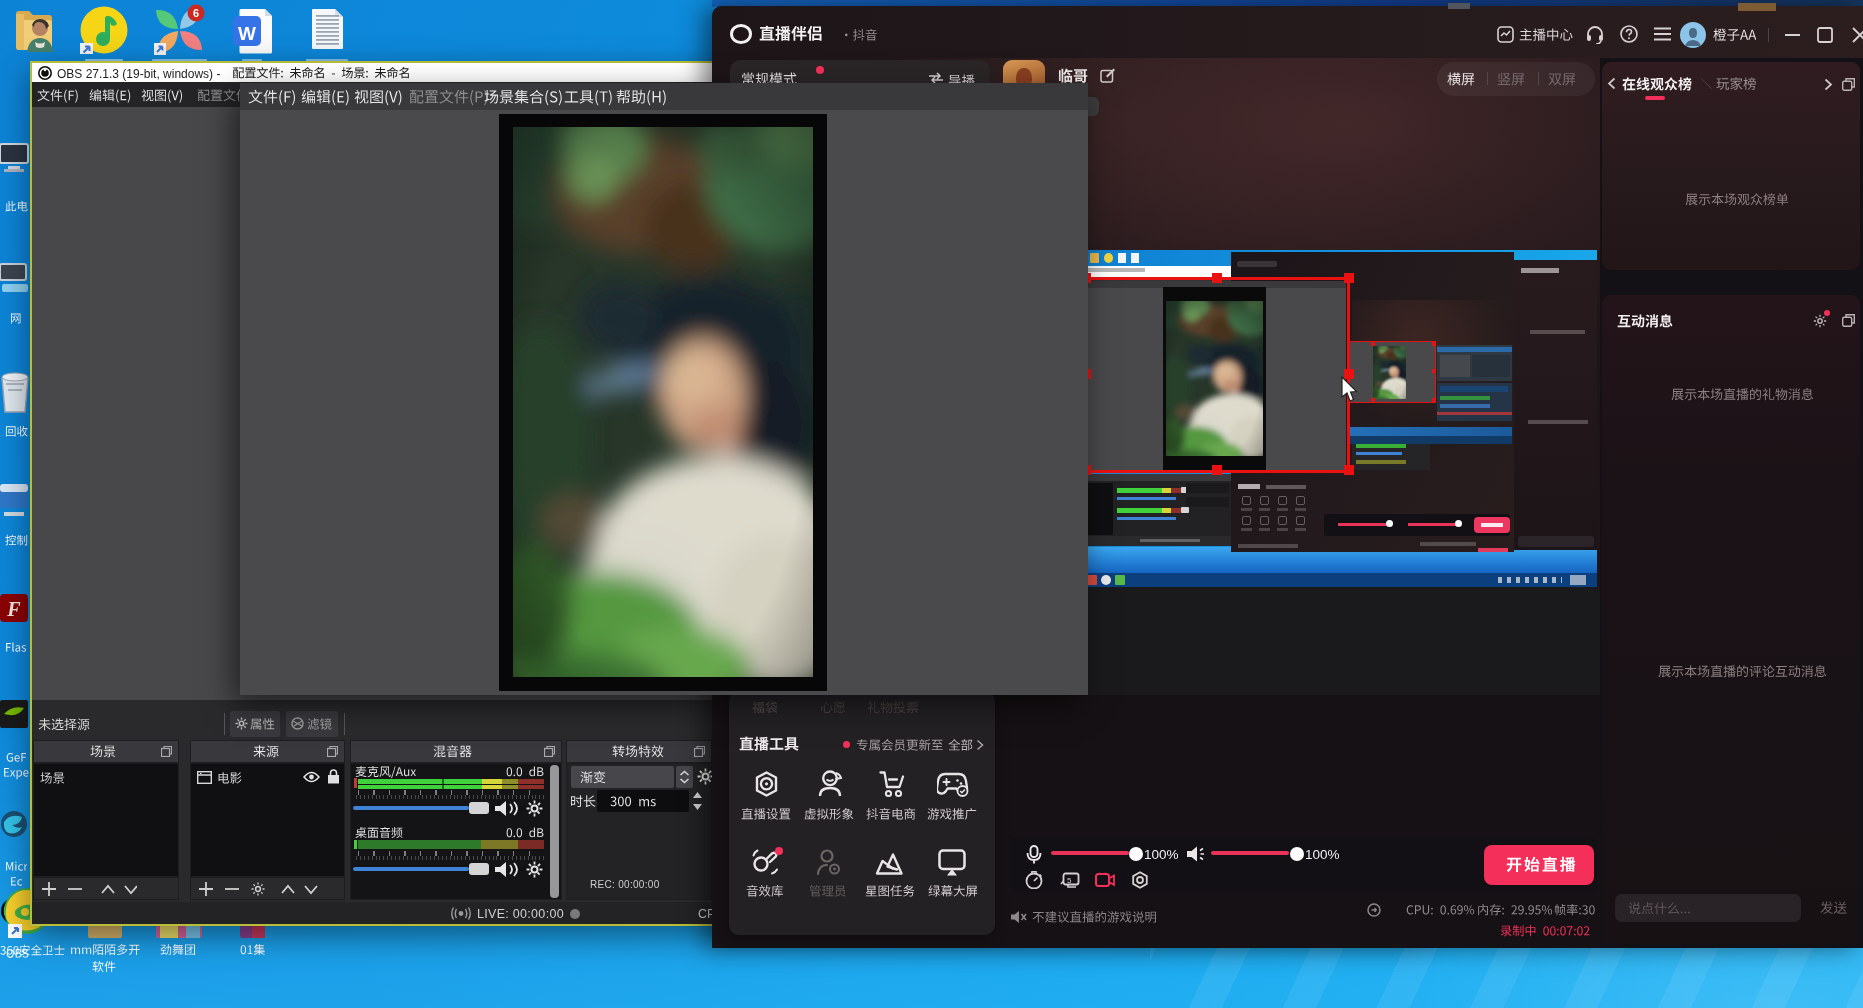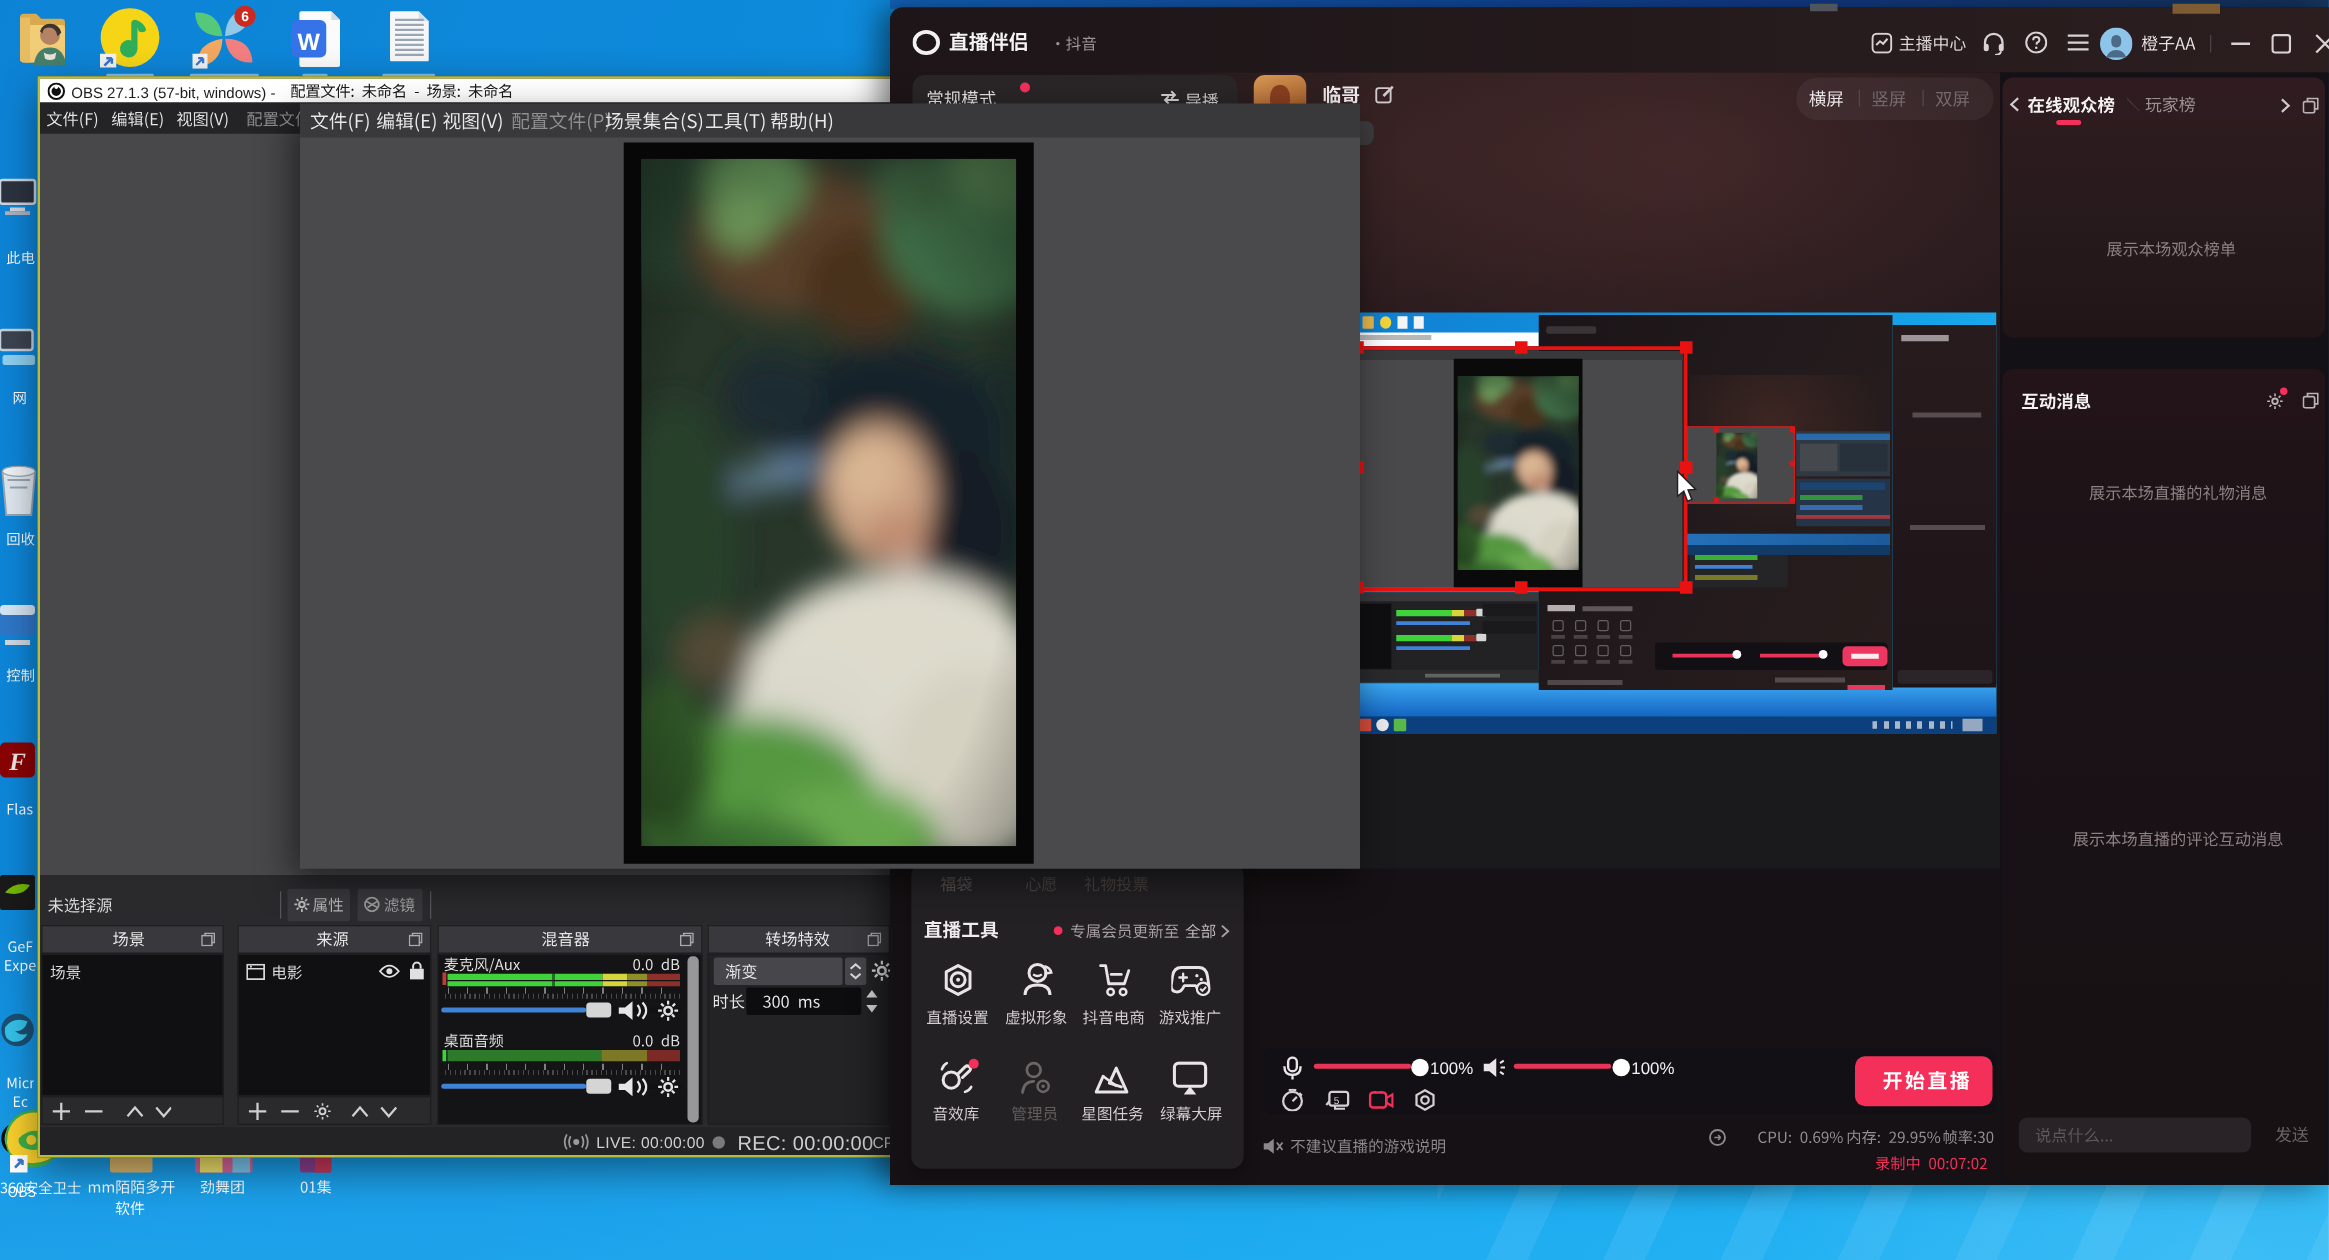--- a/index.html
+++ b/index.html
@@ -220,21 +220,21 @@
   </svg>
 <div style="position:absolute;left:712px;top:0px;width:1151px;height:7px;background:linear-gradient(90deg,#1468c4,#123f92 60%,#16365f);"></div>
 <div style="position:absolute;left:30px;top:61px;width:1390px;height:865px;background:#232326;border:2px solid #b9bc39;box-shadow:0 10px 30px rgba(0,0,0,.45);">
 </div>
 <div style="position:absolute;left:32px;top:63px;width:1386px;height:19px;background:#ffffff;"></div>
 <svg style="position:absolute;left:38px;top:66px;" width="14" height="14" viewBox="0 0 14 14">
     <circle cx="7" cy="7" r="7" fill="#101010"></circle>
     <circle cx="7" cy="7" r="4.6" fill="none" stroke="#fff" stroke-width="1.6"></circle>
     <circle cx="7" cy="3.8" r="1.4" fill="#fff"></circle>
   </svg>
-<div class="ab" style="left:57px;top:66.5px;font-size:12px;color:#1d1d1d;font-family:'Liberation Sans'">OBS 27.1.3 (57-bit, windows) -</div>
+<div class="ab" style="left:57px;top:66.5px;font-size:12px;color:#1d1d1d;font-family:'Liberation Sans'">OBS 27.1.3 (19-bit, windows) -</div>
 <svg class="tx" style="left:232.0px;top:63.9px;width:178.9px;height:17.8px" viewBox="0 0 14543 1450">
     <g fill="#1d1d1d" transform="translate(0,1090) scale(1,-1)">
       <use href="#g41" x="0"></use>
       <use href="#g42" x="980"></use>
       <use href="#g43" x="1960"></use>
       <use href="#g35" x="2940"></use>
       <use href="#g44" x="3920"></use>
       <use href="#g45" x="4658"></use>
       <use href="#g46" x="5638"></use>
       <use href="#g47" x="6618"></use>
@@ -528,21 +528,21 @@
     <path d="M2 9 L6.5 3 11 9z" fill="#d8d8d8"></path>
     <path d="M2 15 L6.5 21 11 15z" fill="#d8d8d8"></path>
   </svg>
 <div style="position:absolute;left:32px;top:902px;width:1386px;height:22px;background:#232326;"></div>
 <svg style="position:absolute;left:450px;top:907px;" width="22" height="13" viewBox="0 0 22 13">
     <circle cx="11" cy="6.5" r="2.4" fill="#9a9a9a"></circle>
     <path d="M6.5 2 q-2.5 4.5 0 9 M15.5 2 q2.5 4.5 0 9 M3.5 0.5 q-3.5 6 0 12 M18.5 0.5 q3.5 6 0 12" stroke="#9a9a9a" stroke-width="1.4" fill="none"></path>
   </svg>
 <div class="ab" style="left:477px;top:907px;font-size:12.5px;color:#cfcfcf;font-family:'Liberation Sans';letter-spacing:.3px">LIVE: 00:00:00</div>
 <div class="ab" style="left:570px;top:909px;width:10px;height:10px;border-radius:50%;background:#7a7a7a"></div>
-<div class="ab" style="left:590px;top:907px;font-size:16px;color:#cfcfcf;font-family:'Liberation Sans';letter-spacing:.3px">REC: 00:00:00</div>
+<div class="ab" style="left:590px;top:879px;font-size:10px;color:#cfcfcf;font-family:'Liberation Sans';letter-spacing:.3px">REC: 00:00:00</div>
 <div class="ab" style="left:698px;top:907px;font-size:12.5px;color:#cfcfcf;font-family:'Liberation Sans'">CPU:</div>
 <div style="position:absolute;left:712px;top:6px;width:1151px;height:942px;background:#18131a;border-radius:10px 0 0 8px;box-shadow:-8px 0 24px rgba(0,0,0,.5);overflow:hidden;">
 </div>
 <div style="position:absolute;left:712px;top:6px;width:1151px;height:52px;background:linear-gradient(90deg,#1d1518 0%,#241a1c 55%,#2c1e1f 100%);border-radius:10px 0 0 0;"></div>
 <svg style="position:absolute;left:730px;top:24px;" width="22" height="20" viewBox="0 0 22 20">
     <ellipse cx="11" cy="10" rx="9.5" ry="8.5" fill="none" stroke="#f2f0f1" stroke-width="3"></ellipse>
   </svg>
 <svg class="tx" style="left:759.0px;top:21.9px;width:64.0px;height:23.2px" viewBox="0 0 4000 1450">
     <g fill="#f3f1f2" transform="translate(0,1090) scale(1,-1)">
       <use href="#g88" x="0"></use>

